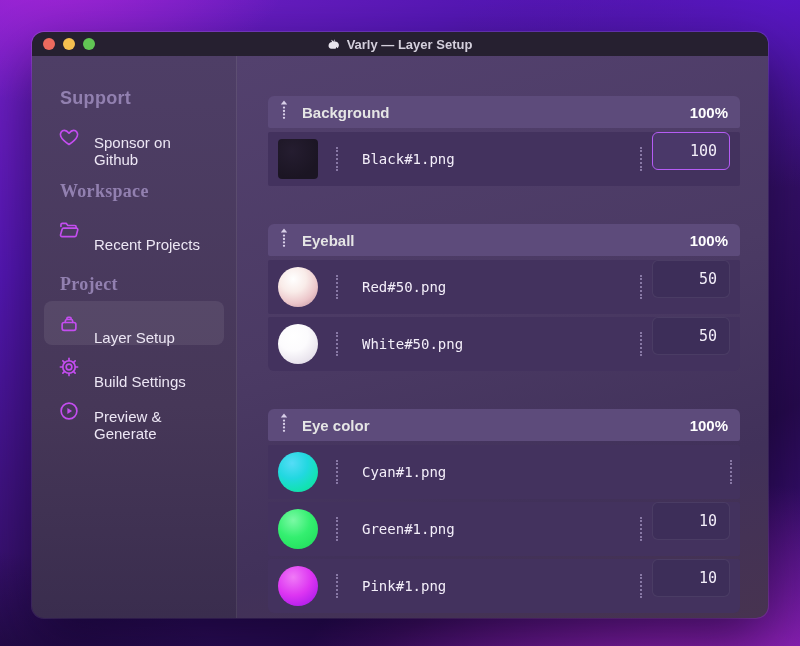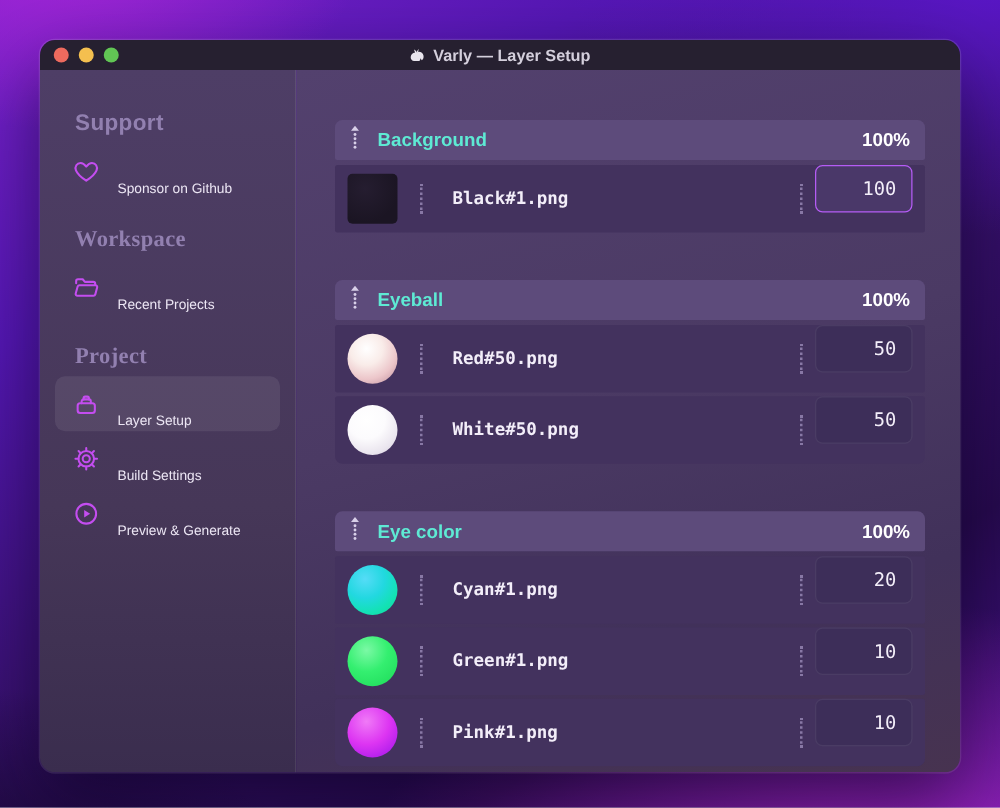--- a/index.html
+++ b/index.html
@@ -34,53 +34,53 @@
     width:205px; flex:0 0 205px; padding:32px 12px 0 12px;
     background:linear-gradient(180deg, #4e3e66 0%, #463758 62%, #3a2d4e 100%);
     border-right:1px solid rgba(255,255,255,.09);
   }
   .sec-label { font-size:18px; font-weight:bold; color:#9280b0; letter-spacing:.3px; padding-left:16px; margin-bottom:6px; }
   .sec-label.gap { margin-top:22px;font-family:Liberation Serif, serif; }
   .sb-item { height:44px; display:flex; align-items:center; gap:14px; padding:0 14px; border-radius:8px; cursor:pointer; }
   .sb-item.active { background:rgba(255,255,255,.08); }
   .sb-icon { width:22px; height:22px; display:flex; align-items:center; justify-content:center; }
   .sb-icon svg { stroke:#c44df0; fill:none; stroke-width:1.8; stroke-linecap:round; stroke-linejoin:round; }
-  .sb-label { font-size:11px; color:#ece6f4;margin-top:28px; }
+  .sb-label { font-size:15px; color:#ece6f4;margin-top:28px; }
 
   
   .main {
     flex:1; min-width:0; padding:40px 28px 0 31px; overflow:hidden;
     background:linear-gradient(165deg, #53416e 0%, #4b3a64 45%, #41315a 75%, #473350 100%);
   }
   .group { margin-bottom:38px; }
   .group-header {
     height:32px; background:#5d4b7b; border-radius:6px 6px 2px 2px;
     display:flex; align-items:center; gap:12px; padding:0 12px 0 10px; margin-bottom:4px;
   }
-  .group-title { font-size:15px; font-weight:bold; color:#5eead4; flex:1; }
+  .group-title { font-size:15px; font-weight:bold; color:#e5e5e5; flex:1; }
   .group-weight { font-size:15px; font-weight:bold; color:#ffffff; }
   .drag-icon svg { fill:#d8cfe8; }
   .rows .row { margin-bottom:3px; }
   .row {
     height:54px; background:#43325e;
     display:flex; align-items:center; padding:0 8px; gap:0;
     border-radius:2px;
   }
   .group .rows .row:last-child { border-radius:2px 2px 6px 6px; }
   .group .rows .row:first-child { border-radius:2px; }
   .thumb { width:40px; height:40px; flex:0 0 40px; margin-left:2px; }
   .thumb.square { border-radius:4px; background:radial-gradient(circle at 35% 30%, #251d30, #1b1523 70%); }
   .thumb.circle { border-radius:50%; }
   .thumb-red   { background:radial-gradient(circle at 38% 30%, #ffffff 0%, #f9ece9 35%, #ecc6ca 65%, #cfa3ad 85%, #bb8e9c 100%); }
   .thumb-white { background:radial-gradient(circle at 38% 30%, #ffffff 0%, #fcfbfd 40%, #eae5ee 72%, #cfc7d9 100%); }
   .thumb-cyan  { background:radial-gradient(circle at 35% 28%, #55dcf7 0%, #22d8e0 40%, #13e2b4 70%, #11d894 100%); }
   .thumb-green { background:radial-gradient(circle at 38% 28%, #7bf9a5 0%, #34ef70 45%, #1cd957 100%); }
   .thumb-pink  { background:radial-gradient(circle at 38% 28%, #f07af7 0%, #dd35f2 48%, #9b12e8 100%); }
   .grip { height:24px; width:2px; border-left:2px dotted rgba(193,178,224,.55); margin:0 0 0 18px; }
-  .filename { font-family:"DejaVu Sans Mono", monospace; font-size:14px; color:#f3eef9; margin-left:24px;font-weight:bold; }
+  .filename { font-family:"DejaVu Sans Mono", monospace; font-size:14px; color:#f3eef9; margin-left:24px; }
   .spacer { flex:1; }
   .value-input {
     width:78px; height:38px; margin:0 2px 16px 10px; border-radius:6px;
     background:#3d2e59; border:1px solid rgba(255,255,255,.07);
     font-family:"DejaVu Sans Mono", monospace; font-size:15px; color:#f3eef9;
     text-align:right; padding-right:12px; outline:none;
   }
   .value-input.focused { background:#4a3869; border:1.5px solid #b55cf5; }
 </style>
 </head>
@@ -250,21 +250,20 @@
           <span class="group-title">Eye color</span>
           <span class="group-weight">100%</span>
         </div>
         <div class="rows">
           <div class="row">
             <span class="thumb circle thumb-cyan"></span>
             <span class="grip"></span>
             <span class="filename">Cyan#1.png</span>
             <span class="spacer"></span>
             <span class="grip"></span>
-            <input class="value-input" value="20" style="">
           </div>
           <div class="row">
             <span class="thumb circle thumb-green"></span>
             <span class="grip"></span>
             <span class="filename">Green#1.png</span>
             <span class="spacer"></span>
             <span class="grip"></span>
             <input class="value-input" value="10" style="">
           </div>
           <div class="row">

